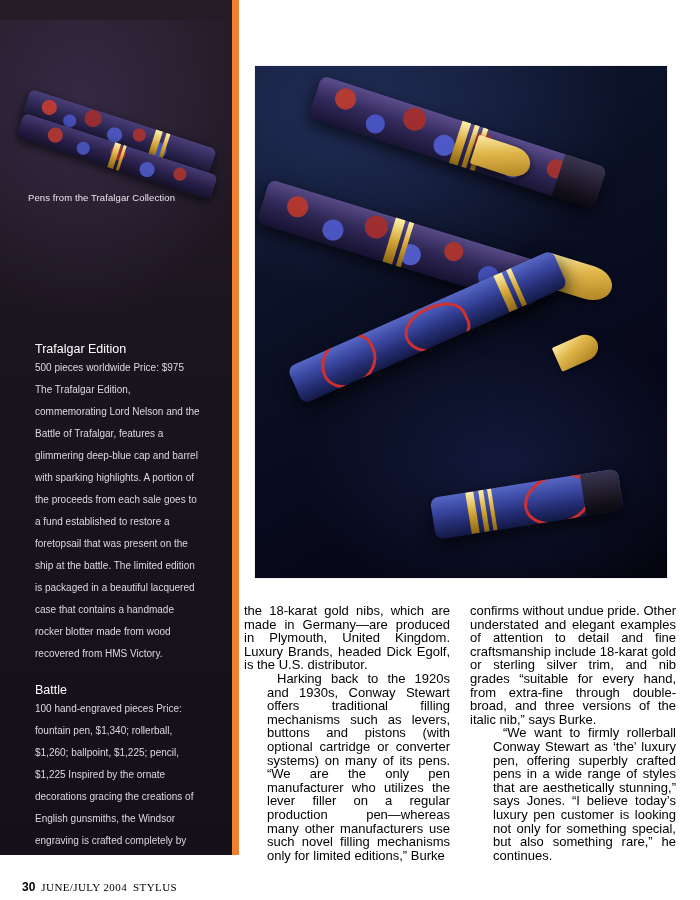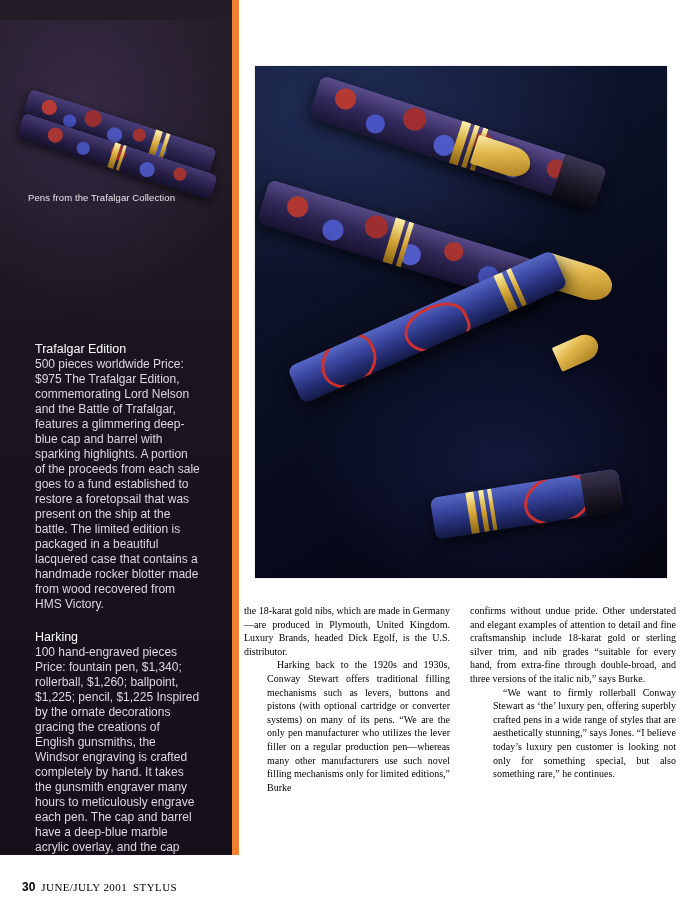--- a/index.html
+++ b/index.html
@@ -123,22 +123,22 @@
     color: #e6e2e8;
     margin-left: 7px;
   }
   .side-head {
     font-size: 12.5px;
     color: #ffffff;
     margin: 0 0 1px 0;
     font-weight: normal;
   }
   .side-body {
-    font-size: 12px;
-    line-height: 15px;
+    font-size: 10px;
+    line-height: 22px;
     margin: 0;
     color: #ddd8e0;
   }
   .side-block-2 {
     margin-top: 18px;
   }
 
   
   .main-photo {
     position: absolute;
@@ -267,22 +267,22 @@
   .columns {
     position: absolute;
     left: 244px;
     top: 604px;
     width: 432px;
     display: flex;
     gap: 20px;
   }
   .col {
     width: 206px;
-    font-family: Liberation Serif, serif;
-    font-size: 10px;
+    font-family: Liberation Sans, sans-serif;
+    font-size: 13px;
     line-height: 13.6px;
     color: #000000;
     text-align: justify;
     -webkit-hyphens: auto;
     hyphens: auto;
   }
   .col p { margin: 0; }
   .col p + p { text-indent: 10px; margin-left: 23px; }
 
   
@@ -329,21 +329,21 @@
     <div class="left-caption">Pens from the Trafalgar Collection</div>
 
     <div class="sidebar-text">
       <div>
         <h3 class="side-head">Trafalgar Edition</h3>
         <p class="side-body">500 pieces worldwide
 Price: $975
 The Trafalgar Edition, commemorating Lord Nelson and the Battle of Trafalgar, features a glimmering deep-blue cap and barrel with sparking highlights. A portion of the proceeds from each sale goes to a fund established to restore a foretopsail that was present on the ship at the battle. The limited edition is packaged in a beautiful lacquered case that contains a handmade rocker blotter made from wood recovered from HMS Victory.</p>
       </div>
       <div class="side-block-2">
-        <h3 class="side-head">Harking</h3>
+        <h3 class="side-head">Battle</h3>
         <p class="side-body">100 hand-engraved pieces
 Price: fountain pen, $1,340; rollerball, $1,260; ballpoint, $1,225; pencil, $1,225
 Inspired by the ornate decorations gracing the creations of English gunsmiths, the Windsor engraving is crafted completely by hand. It takes the gunsmith engraver many hours to meticulously engrave each pen. The cap and barrel have a deep-blue marble acrylic overlay, and the cap crown, barrel band, and barrel end are all covered entirely in hand-cut scroll-pattern engraving.</p>
       </div>
     </div>
   </div>
 
   <div class="orange-stripe"></div>
   <div class="orange-stripe-2"></div>
 
@@ -388,17 +388,17 @@
       <p>Harking back to the 1920s and 1930s, Conway Stewart offers traditional filling mechanisms such as levers, buttons and pistons (with optional cartridge or converter systems) on many of its pens. “We are the only pen manufacturer who utilizes the lever filler on a regular production pen—whereas many other manufacturers use such novel filling mechanisms only for limited editions,” Burke</p>
     </div>
     <div class="col">
       <p>confirms without undue pride. Other understated and elegant examples of attention to detail and fine craftsmanship include 18-karat gold or sterling silver trim, and nib grades “suitable for every hand, from extra-fine through double-broad, and three versions of the italic nib,” says Burke.</p>
       <p>“We want to firmly rollerball Conway Stewart as ‘the’ luxury pen, offering superbly crafted pens in a wide range of styles that are aesthetically stunning,” says Jones. “I believe today’s luxury pen customer is looking not only for something special, but also something rare,” he continues.</p>
     </div>
   </div>
 
   <div class="footer">
     <span class="page-num">30</span>
-    <span class="folio">JUNE/JULY 2001</span>
+    <span class="folio">JUNE/JULY 2004</span>
     <span class="folio mag">STYLUS</span>
   </div>
 
 </div>
 
 </body></html>

